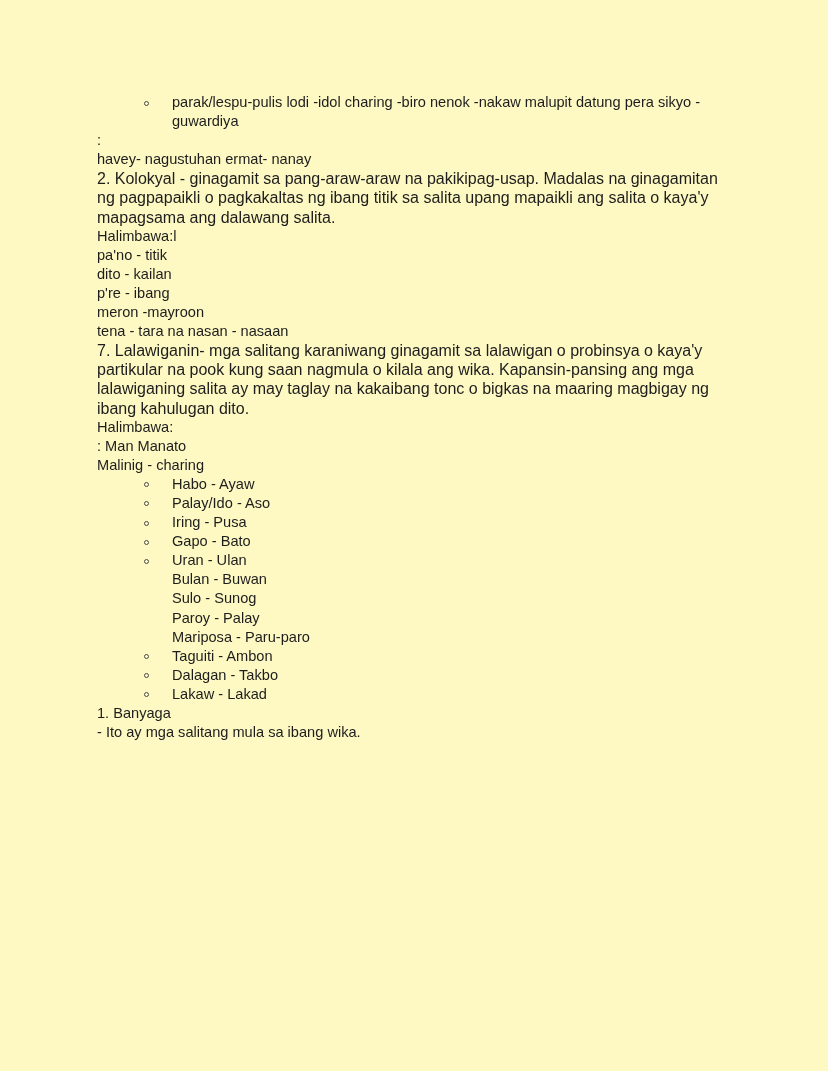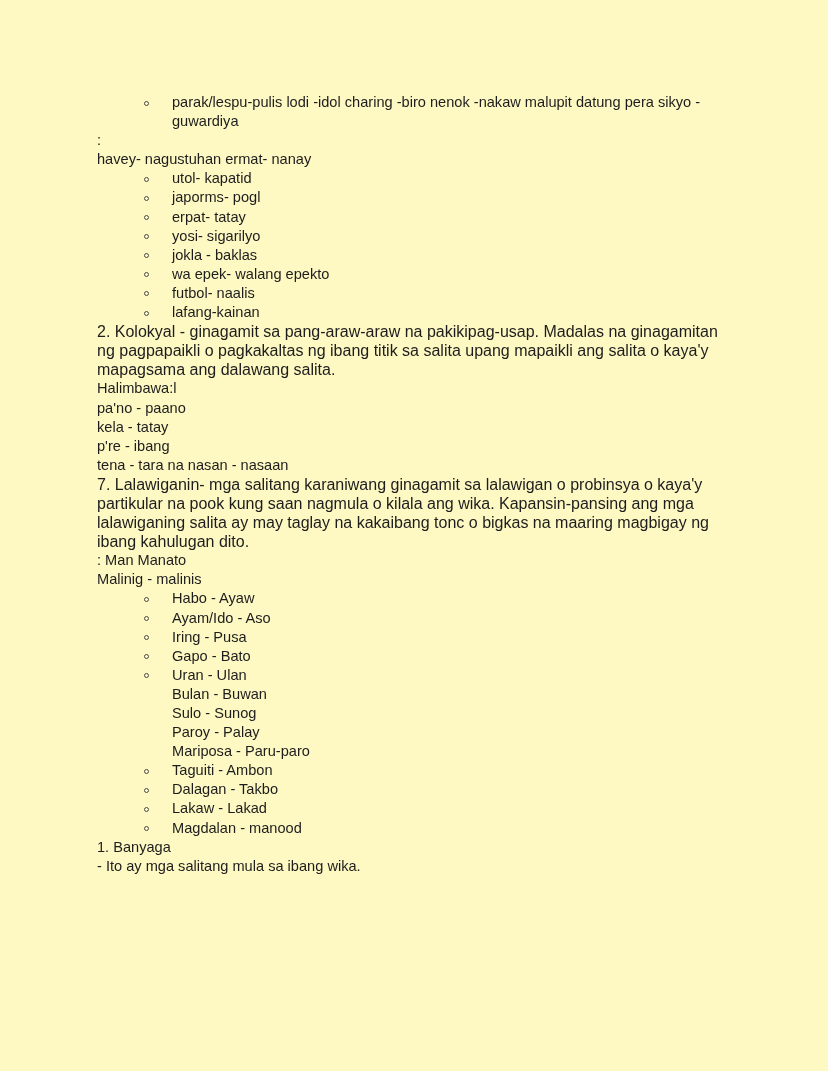--- a/index.html
+++ b/index.html
@@ -92,59 +92,50 @@
   <div id="content">
 
     <ul class="circle-list">
       <li class="bulleted">parak/lespu-pulis lodi -idol charing -biro nenok -nakaw malupit datung pera sikyo - guwardiya</li>
     </ul>
 
     <p class="line">:</p>
 
     <p class="line">havey- nagustuhan ermat- nanay</p>
 
-    <ul class="circle-list">
-      <li class="bulleted">utol- kapatid</li>
-      <li class="bulleted">japorms- pogl</li>
-      <li class="bulleted">erpat- tatay</li>
-      <li class="bulleted">yosi- sigarilyo</li>
-      <li class="bulleted">jokla - baklas</li>
-      <li class="bulleted">wa epek- walang epekto</li>
-      <li class="bulleted">futbol- naalis</li>
-      <li class="bulleted">lafang-kainan</li>
-    </ul>
 
     <p class="para">2. Kolokyal - ginagamit sa pang-araw-araw na pakikipag-usap. Madalas na ginagamitan ng pagpapaikli o pagkakaltas ng ibang titik sa salita upang mapaikli ang salita o kaya'y mapagsama ang dalawang salita.</p>
 
     <p class="line">Halimbawa:l</p>
 
-    <p class="line">pa'no - paano</p>
-    <p class="line">kela - tatay</p>
+    <p class="line">pa'no - titik</p>
+    <p class="line">dito - kailan</p>
     <p class="line">p're - ibang</p>
+    <p class="line">meron -mayroon</p>
     <p class="line">tena - tara na nasan - nasaan</p>
 
     <p class="para">7. Lalawiganin- mga salitang karaniwang ginagamit sa lalawigan o probinsya o kaya'y partikular na pook kung saan nagmula o kilala ang wika. Kapansin-pansing ang mga lalawiganing salita ay may taglay na kakaibang tonc o bigkas na maaring magbigay ng ibang kahulugan dito.</p>
 
+    <p class="line">Halimbawa:</p>
 
     <p class="line">: Man Manato</p>
-    <p class="line">Malinig - malinis</p>
+    <p class="line">Malinig - charing</p>
 
     <ul class="circle-list">
       <li class="bulleted">Habo - Ayaw</li>
-      <li class="bulleted">Ayam/Ido - Aso</li>
+      <li class="bulleted">Palay/Ido - Aso</li>
       <li class="bulleted">Iring - Pusa</li>
       <li class="bulleted">Gapo - Bato</li>
       <li class="bulleted">Uran - Ulan</li>
       <li class="nobullet">Bulan - Buwan</li>
       <li class="nobullet">Sulo - Sunog</li>
       <li class="nobullet">Paroy - Palay</li>
       <li class="nobullet">Mariposa - Paru-paro</li>
       <li class="bulleted">Taguiti - Ambon</li>
       <li class="bulleted">Dalagan - Takbo</li>
       <li class="bulleted">Lakaw - Lakad</li>
-      <li class="bulleted">Magdalan - manood</li>
     </ul>
 
     <p class="line">1. Banyaga</p>
     <p class="line">- Ito ay mga salitang mula sa ibang wika.</p>
 
   </div>
 </div>
 
 </body></html>

